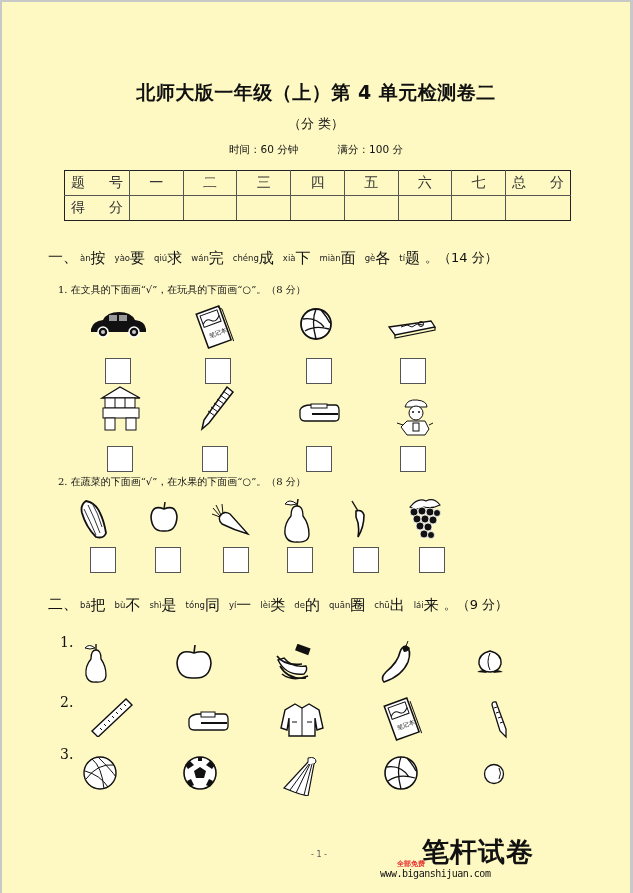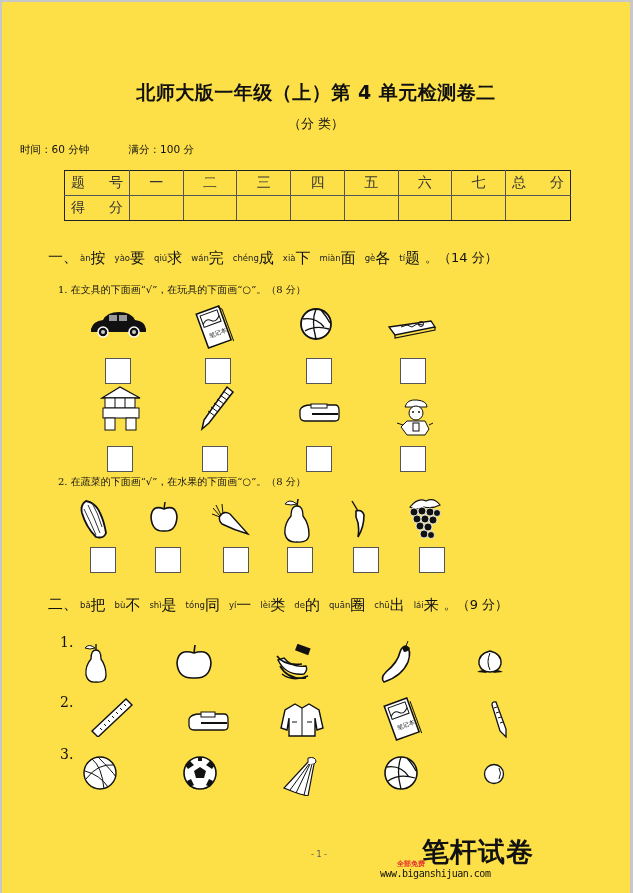--- a/index.html
+++ b/index.html
@@ -2,33 +2,33 @@
 <html><head>
   <meta charset="utf-8">
   <style>
     html, body { margin: 0; padding: 0; }
     body {
       width: 633px; height: 893px; background: #c8c8c8; overflow: hidden;
       font-family: "DejaVu Serif", "Liberation Serif", serif; color: #111;
     }
     .page {
       position: absolute; left: 2px; top: 2px; width: 628px; height: 891px;
-      background: #fde047;
+      background: #fef9c3;
     }
     .title {
       position: absolute; left: 0; width: 100%; top: 78px; text-align: center;
       font-family: "DejaVu Sans", "Liberation Sans", sans-serif;
       font-weight: bold; font-size: 19px; letter-spacing: 0.5px;
     }
     .subtitle {
       position: absolute; left: 0; width: 100%; top: 113px; text-align: center;
       font-family: "DejaVu Sans", sans-serif; font-size: 13px;
     }
     .meta {
-      position: absolute; left: 0; width: 100%; top: 141px; text-align: left;
+      position: absolute; left: 0; width: 100%; top: 141px; text-align: center;
       font-family: "DejaVu Sans", sans-serif; font-size: 10.5px;
     }
     .meta span { margin: 0 18px; }
     table.score {
       position: absolute; left: 62px; top: 168px; width: 507px;
       border-collapse: collapse; font-size: 14px;
     }
     table.score td {
       border: 1px solid #555; height: 24px; text-align: center; padding: 0;
       color: #333;

